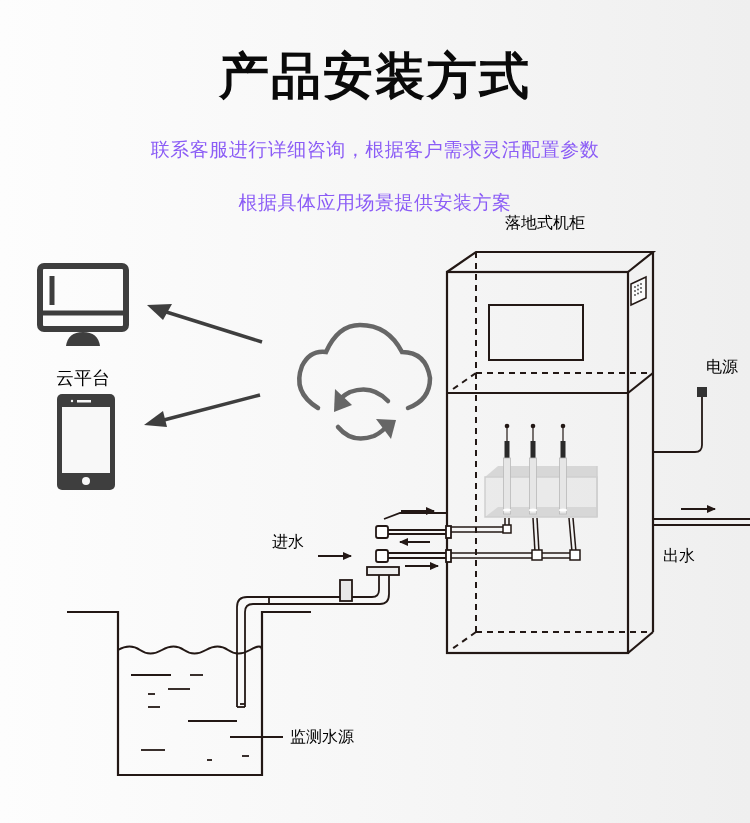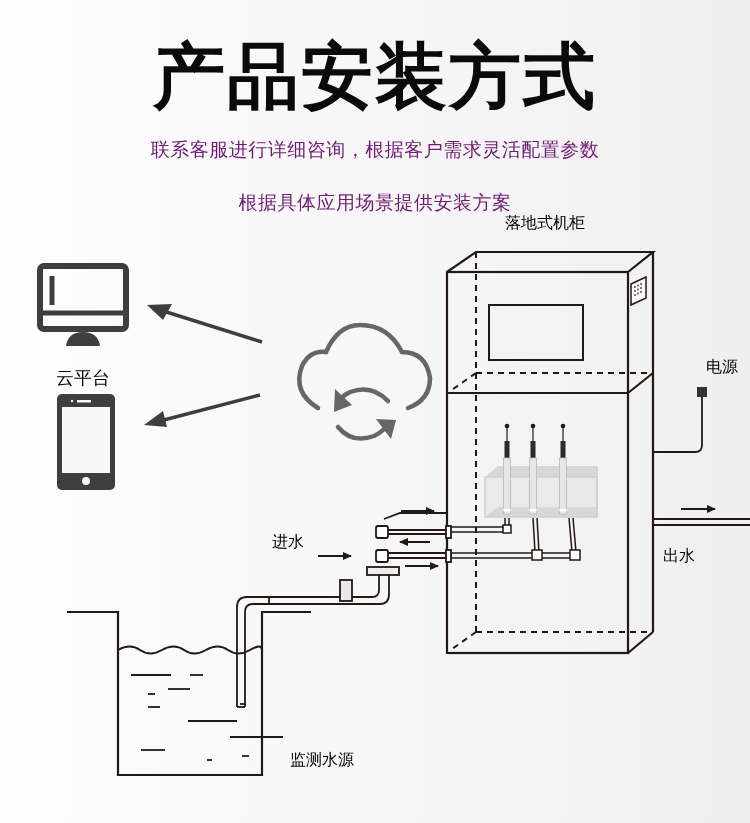--- a/index.html
+++ b/index.html
@@ -4,26 +4,26 @@
 <style>
   html, body { margin: 0; padding: 0; }
   body {
     width: 750px; height: 823px; overflow: hidden; position: relative;
     background: linear-gradient(90deg, #fdfdfd 0%, #f6f6f6 55%, #efefef 100%);
     font-family: "DejaVu Sans", "Liberation Sans", sans-serif;
     color: #222;
   }
   .title {
     position: absolute; left: 0; width: 750px; top: 28px;
-    text-align: center; font-size: 72px; font-weight: bold; letter-spacing: 2px;
+    text-align: center; font-size: 50px; font-weight: bold; letter-spacing: 2px;
     color: #0a0a0a; line-height: 96px;
   }
   .subtitle {
     position: absolute; left: 0; width: 750px; text-align: center;
-    font-size: 19px; color: #701a75; letter-spacing: 0.5px;
+    font-size: 19px; color: #8b5cf6; letter-spacing: 0.5px;
   }
   .sub1 { top: 137px; }
   .sub2 { top: 176px; margin-top: 14px; }
   .label {
     position: absolute; font-size: 16px; color: #000000; white-space: nowrap;
   }
   svg.diagram { position: absolute; left: 0; top: 0; }
 </style>
 </head>
 <body>
@@ -210,13 +210,13 @@
       <line x1="230" y1="737" x2="283" y2="737"></line>
     </g>
   </g>
 </svg>
 
 <div class="label" style="left:505px; top:213px;">落地式机柜</div>
 <div class="label" style="left:56px; top:366px; font-size:18px;">云平台</div>
 <div class="label" style="left:706px; top:357px;">电源</div>
 <div class="label" style="left:272px; top:532px;">进水</div>
 <div class="label" style="left:663px; top:546px;">出水</div>
-<div class="label" style="left:290px; top:727px;margin-top:23px;">监测水源</div>
+<div class="label" style="left:290px; top:727px;">监测水源</div>
 
 </body></html>

